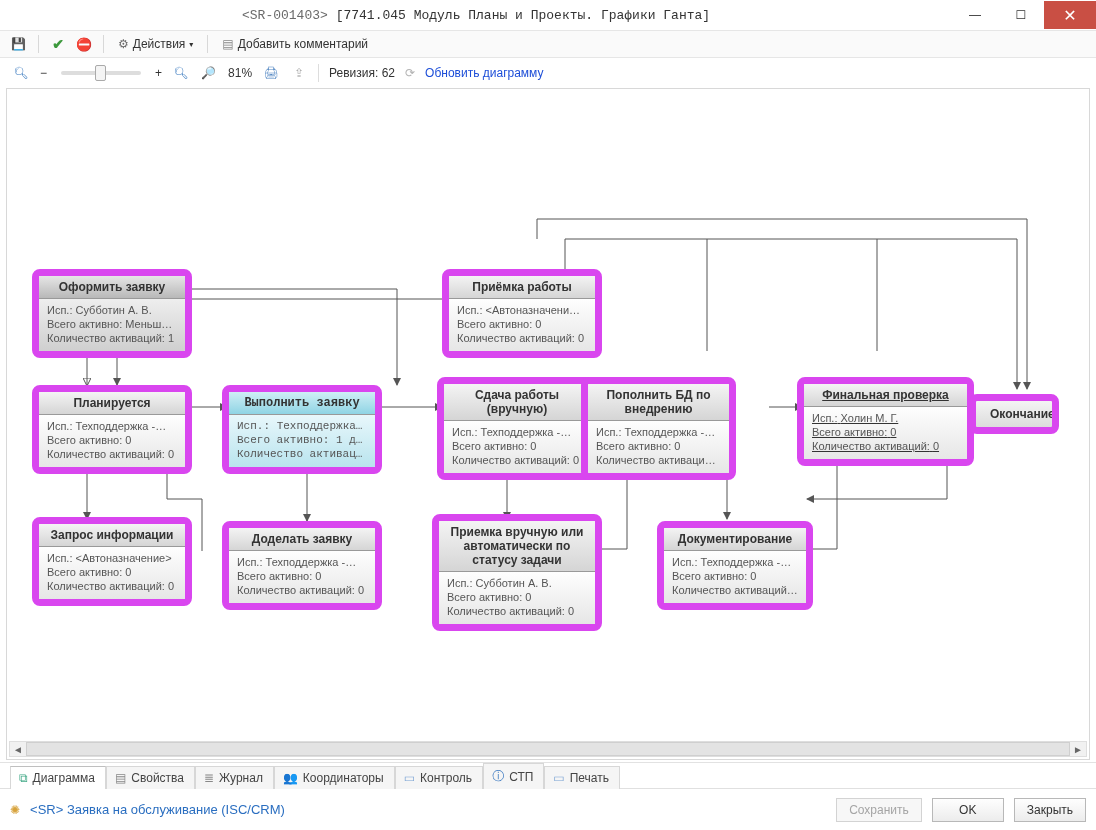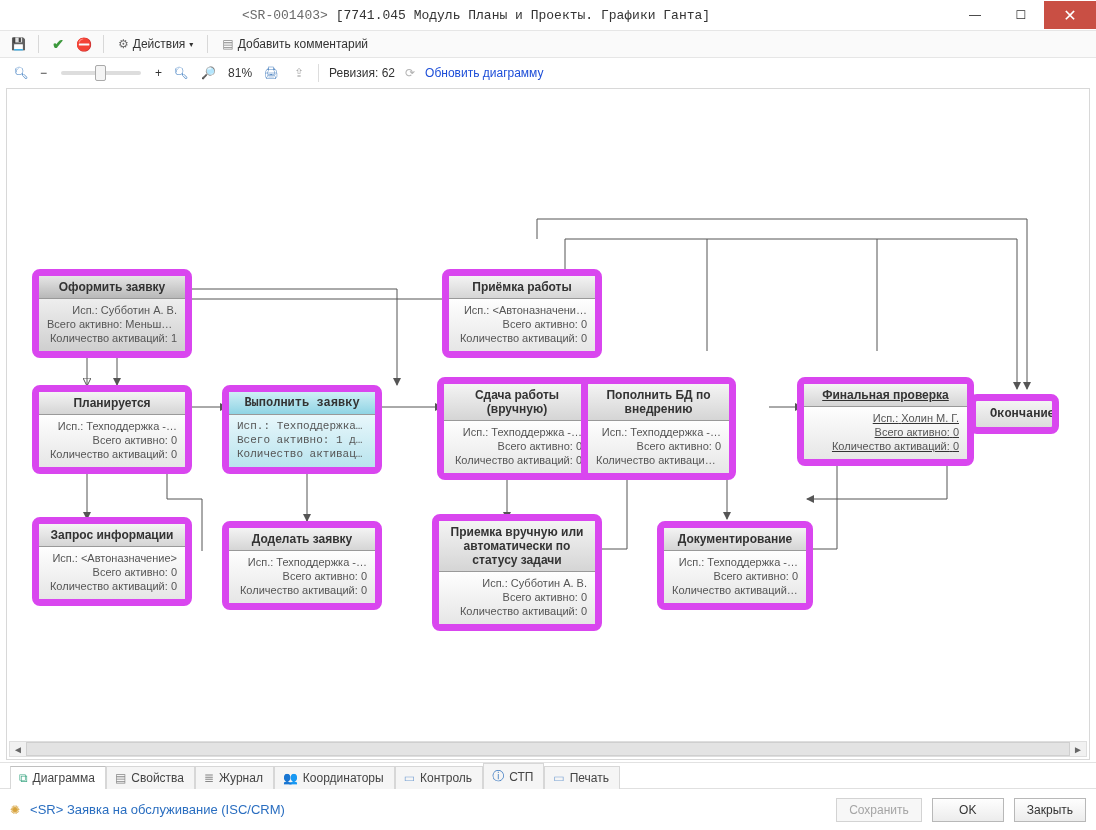--- a/index.html
+++ b/index.html
@@ -25,29 +25,29 @@
   .slider { width: 80px; height: 4px; background: #ddd; position: relative; border-radius: 2px; margin: 0 4px; }
   .slider .thumb { position: absolute; top: -6px; left: 34px; width: 11px; height: 16px; background: #f4f4f4; border: 1px solid #aaa; border-radius: 2px; }
   .zoom-pct { font-size: 12px; }
   .rev-label { font-size: 12px; }
   .refresh-link { color: #1d4ed8; font-size: 12px; }
 
   .canvas-wrap { position: relative; margin: 0 6px 0 6px; border: 1px solid #d8d8d8; background: #fff; height: 672px; overflow: hidden; }
   .canvas { position: absolute; left: 0; top: 0; width: 1070px; height: 640px; }
   .node { position: absolute; border: 7px solid #d946ef; border-radius: 8px; overflow: hidden; font-size: 11px; }
   .node .head { padding: 4px 8px; font-weight: 600; font-size: 12px; text-align: center; border-bottom: 1px solid #999; }
-  .node .body { padding: 4px 8px 6px 8px; line-height: 14px; color: #555; text-align: right; }
+  .node .body { padding: 4px 8px 6px 8px; line-height: 14px; color: #555; }
   .node .body div { white-space: nowrap; overflow: hidden; text-overflow: ellipsis; }
   .grad-gray .head { background: linear-gradient(#f4f4f4,#d5d5d5); }
   .grad-gray .body { background: linear-gradient(#fefefe,#e6e6e6); }
   .grad-dark .head { background: linear-gradient(#e6e6e6,#b8b8b8); }
   .grad-dark .body { background: linear-gradient(#eeeeee,#cfcfcf); }
   .grad-blue .head { background: linear-gradient(#cfeef5,#8fd4e4); }
   .grad-blue .body { background: linear-gradient(#e8f7fb,#b9e4ee); }
-  .term { background: linear-gradient(#f4f4f4,#dcdcdc); padding: 6px 14px; font-weight: 600; font-size: 12px; font-family: Liberation Mono, monospace; }
+  .term { background: linear-gradient(#f4f4f4,#dcdcdc); padding: 6px 14px; font-weight: 600; font-size: 12px; }
 
   .scroll-h { position: absolute; left: 2px; right: 2px; bottom: 2px; height: 16px; background: #f1f1f1; border: 1px solid #dedede; display: flex; align-items: center; }
   .scroll-h .sb-btn { width: 16px; height: 14px; display: flex; align-items: center; justify-content: center; color: #666; font-size: 10px; }
   .scroll-h .track { flex: 1; position: relative; height: 14px; }
   .scroll-h .thumb { position: absolute; left: 0; width: 100%; height: 14px; background: #e3e3e3; border: 1px solid #cfcfcf; }
 
   .tabs-row { height: 26px; display: flex; align-items: flex-end; padding-left: 10px; gap: 0; border-top: 1px solid #e2e2e2; margin-top: 2px; }
   .tab { display: inline-flex; align-items: center; gap: 5px; padding: 4px 10px 4px 8px; border: 1px solid #d7d7d7; border-bottom: none; background: #f5f5f5; color: #444; font-size: 12px; position: relative; top: 1px; }
   .tab.active { background: #fff; border-top: 1px solid #bfbfbf; font-weight: 500; }
 

